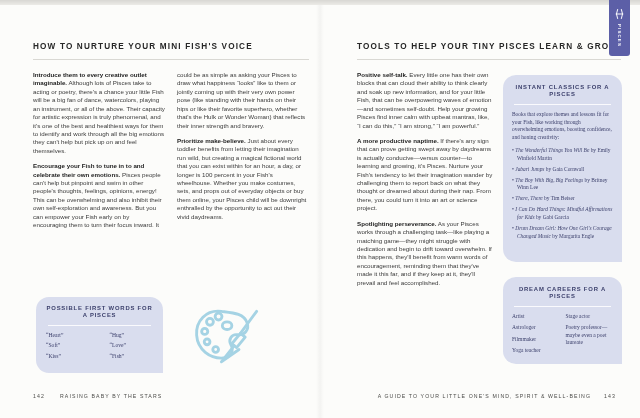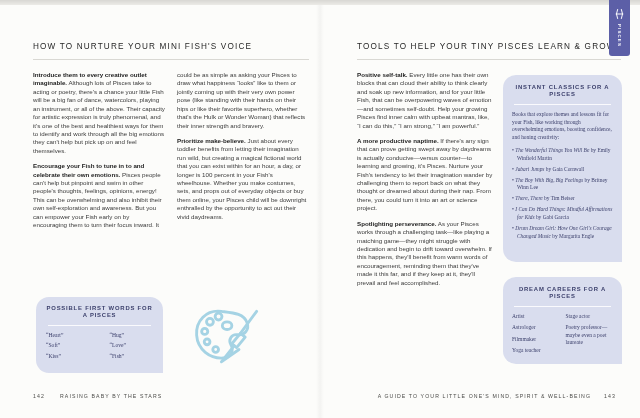--- a/index.html
+++ b/index.html
@@ -5,21 +5,21 @@
   * { margin:0; padding:0; box-sizing:border-box; }
   html,body { width:640px; height:418px; overflow:hidden; }
   body { background:#fcfcfa; font-family:"Liberation Sans", sans-serif; position:relative; }
 
   .top-edge { position:absolute; top:0; left:0; width:640px; height:5px;
     background:linear-gradient(#d8d7d3,#ecebe7); }
   .center-crease { position:absolute; top:5px; left:316px; width:8px; height:413px;
     background:linear-gradient(90deg, rgba(0,0,0,0) 0%, rgba(0,0,0,0.035) 50%, rgba(0,0,0,0) 100%); }
 
   
-  .page-head { font-size:8.2px; font-weight:400; letter-spacing:1.15px; color:#272727; white-space:nowrap; }
+  .page-head { font-size:8.2px; font-weight:700; letter-spacing:1.15px; color:#272727; white-space:nowrap; }
   .head-rule { border:none; border-top:1px solid #d9d8d3; margin:8px 0 11px 0; }
 
   
   .body-col p { font-size:6.2px; line-height:1.36; color:#3a3a3a; margin-bottom:7px; text-align:left; }
   .body-col p b { color:#232323; }
 
   .page-left { position:absolute; left:33px; top:42px; width:276px; }
   .left-cols { display:flex; gap:12px; }
   .left-cols .body-col { width:132px; }
 

